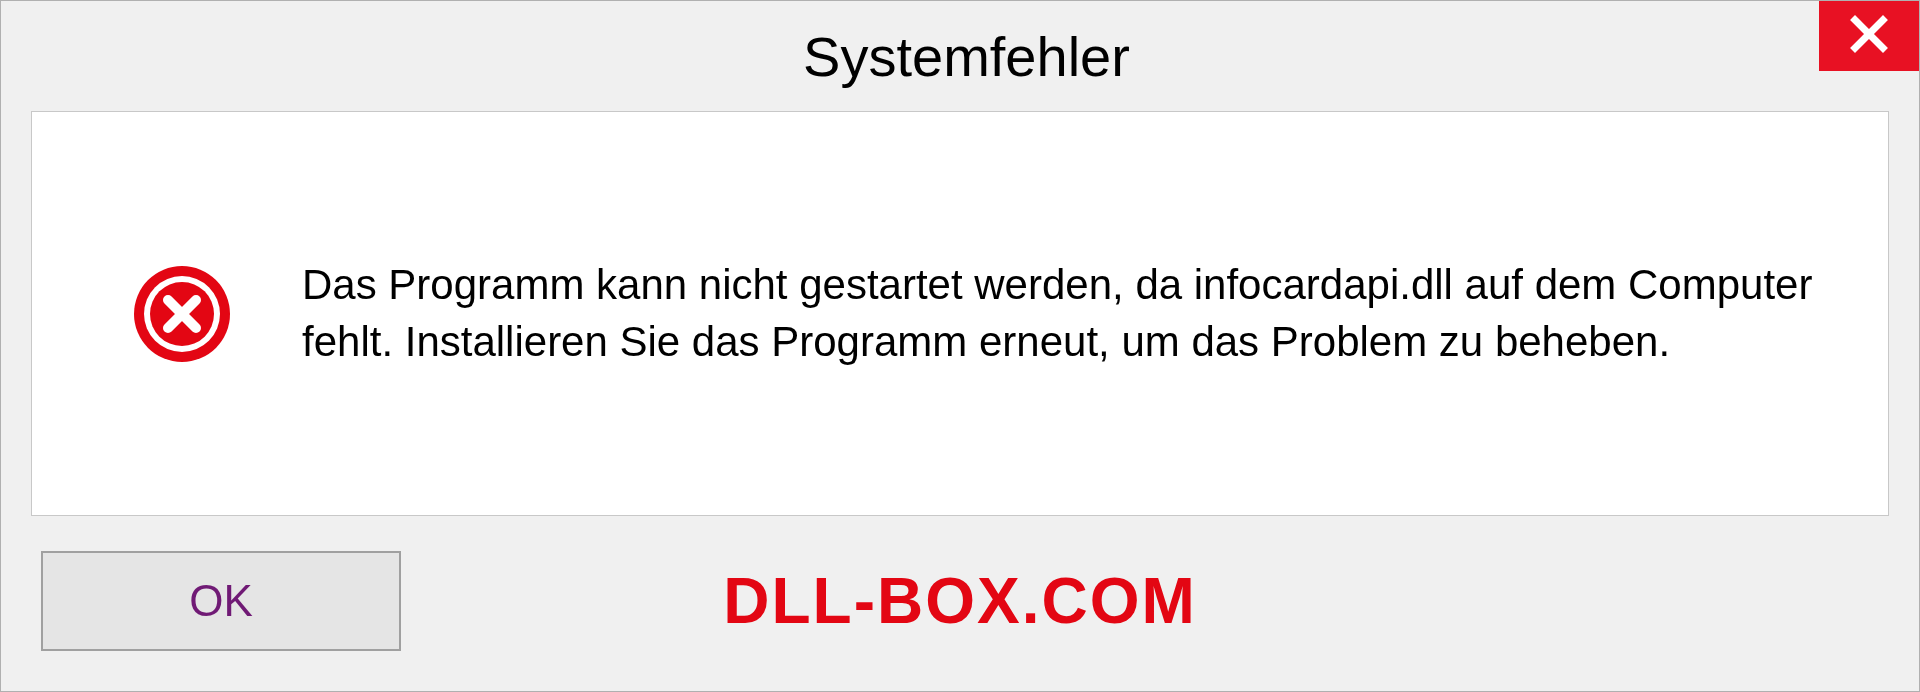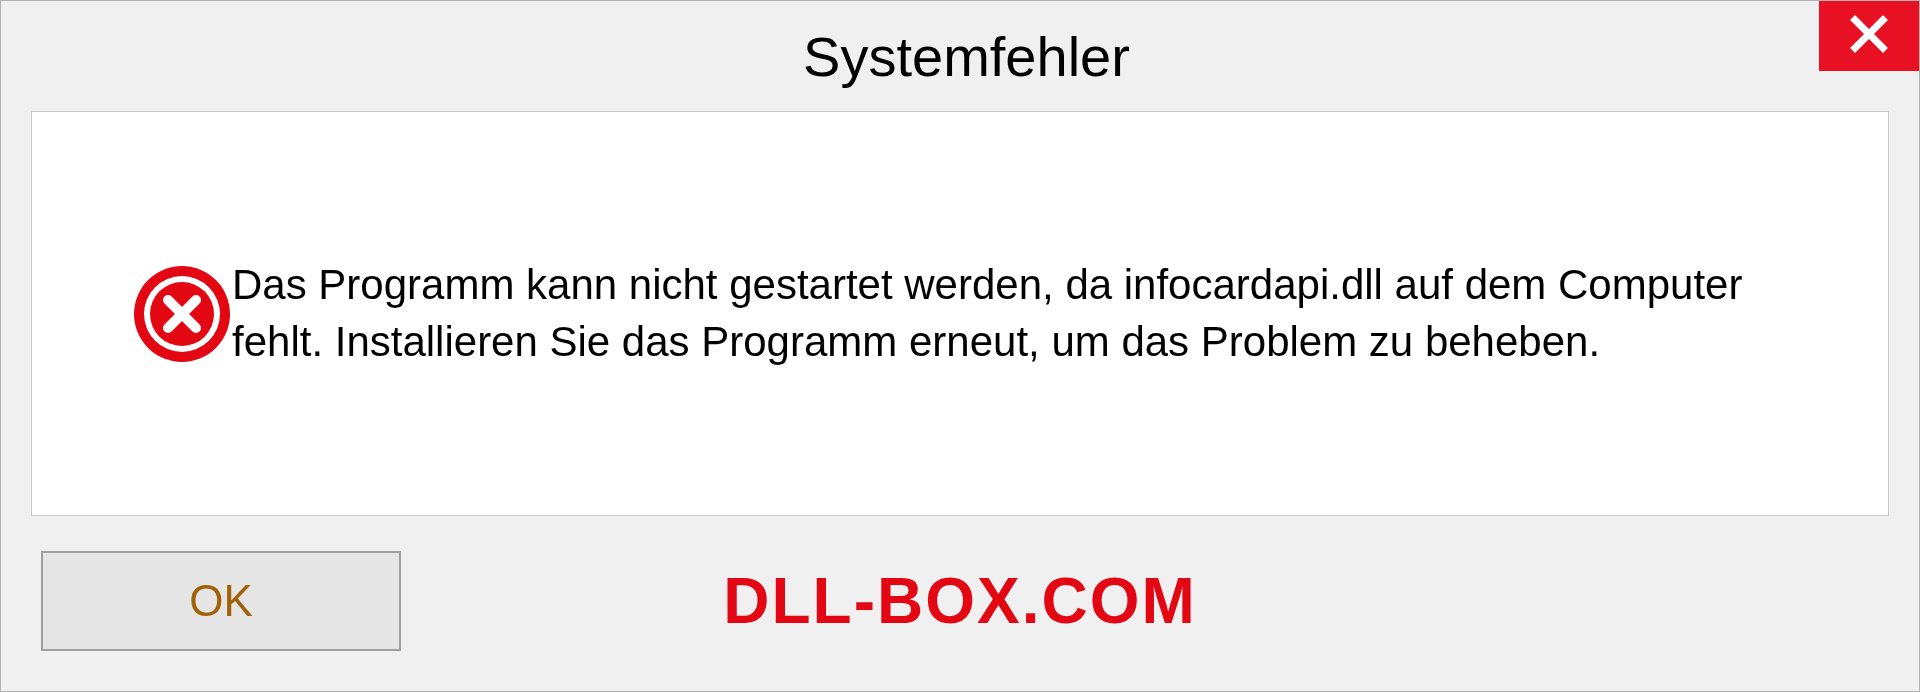--- a/index.html
+++ b/index.html
@@ -59,20 +59,21 @@
     }
     
     .content-panel {
       margin: 0 30px 15px 30px;
       background: #fff;
       border: 1px solid #c8c8c8;
       flex: 1;
       display: flex;
       align-items: center;
       padding: 50px 60px 50px 100px;
+      gap: 70px;
     }
     
     .error-icon {
       flex-shrink: 0;
       width: 100px;
       height: 100px;
     }
     
     .message {
       font-size: 42px;
@@ -98,21 +99,21 @@
       color: #e30613;
       font-family: Arial Black, Arial, sans-serif;
     }
     
     .ok-button {
       width: 360px;
       height: 100px;
       background: #e5e5e5;
       border: 2px solid #a0a0a0;
       font-size: 44px;
-      color: #a16207;
+      color: #701a75;
       cursor: pointer;
       display: flex;
       align-items: center;
       justify-content: center;
     }
   </style>
 </head>
 <body>
 
 <div class="dialog">

